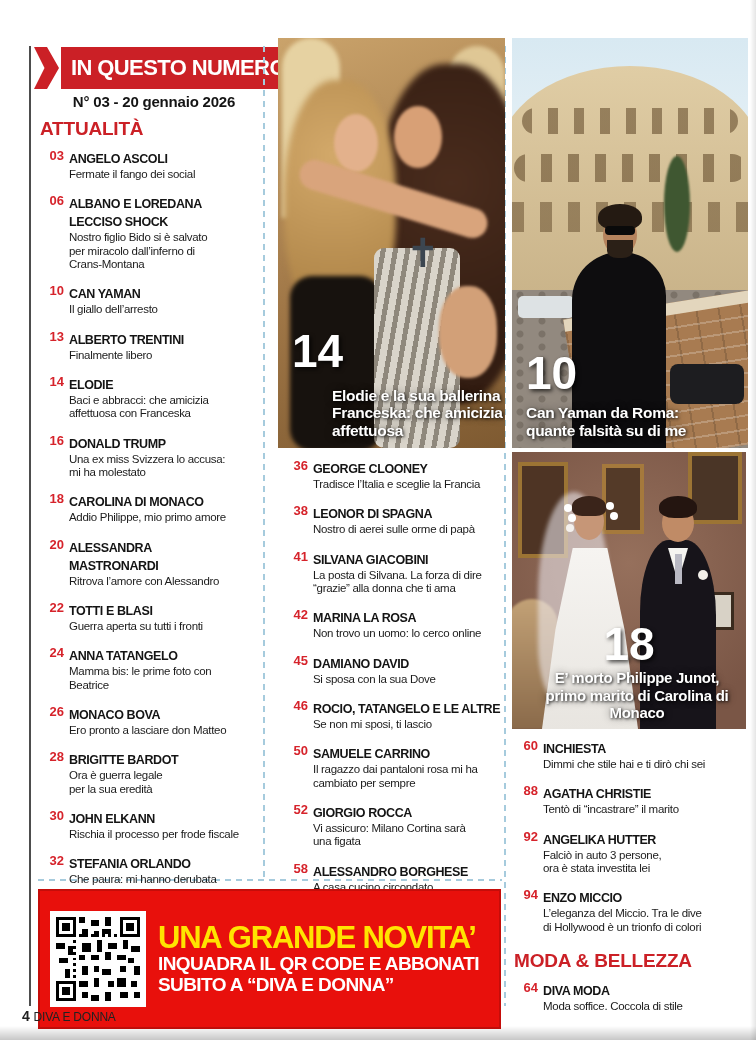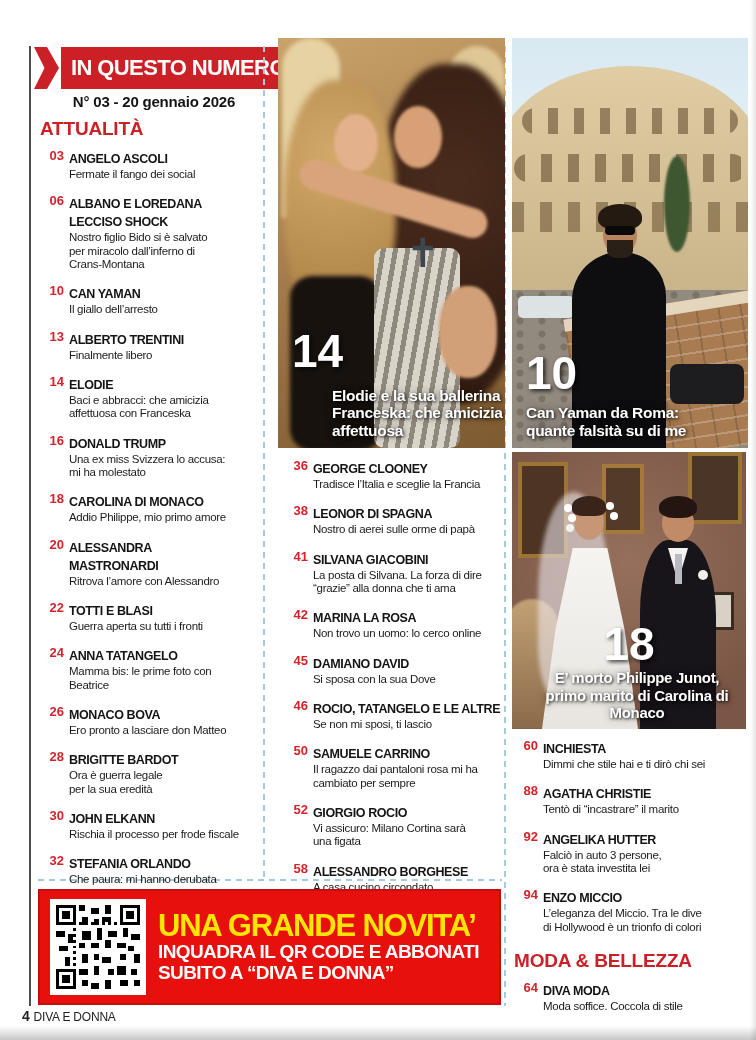--- a/index.html
+++ b/index.html
@@ -48,21 +48,21 @@
   .pcap{position:absolute;color:#fff;font-weight:800;font-size:15.5px;line-height:1.15;letter-spacing:-0.3px;
         white-space:pre-line;text-shadow:1px 1px 3px rgba(0,0,0,.85),0 0 8px rgba(0,0,0,.45);}
 
   .ph-elodie{left:278px;top:38px;width:227px;height:410px;
              background:linear-gradient(160deg,#caa36b,#a07747 55%,#7e5a31);}
   .ph-cy{left:512px;top:38px;width:236px;height:410px;background:#dcebf2;}
   .ph-wed{left:512px;top:452px;width:234px;height:277px;
           background:radial-gradient(circle at 50% 40%,#96705c,#7a5646 80%);}
 
   
-  .promo{left:38px;top:889px;width:463px;height:116px;background:#e8100c;border:2px solid #c50d0a;
+  .promo{left:38px;top:889px;width:463px;height:140px;background:#e8100c;border:2px solid #c50d0a;
          box-sizing:border-box;display:flex;align-items:center;padding:8px 10px;gap:12px;}
   .qr-panel{flex:none;background:#fff;padding:6px;width:84px;height:84px;}
   .promo-txt{min-width:0;}
   .promo-title{color:#ffe400;font-weight:800;font-size:31px;letter-spacing:-1.2px;line-height:1.02;white-space:nowrap;}
   .promo-line{color:#fff;font-weight:800;font-size:19px;letter-spacing:-0.6px;line-height:1.1;white-space:nowrap;}
 
   
   .footer{left:22px;top:1008px;font-size:12px;letter-spacing:-0.2px;color:#222;}
   .footer b{font-size:14px;margin-right:4px;}
 
@@ -188,21 +188,21 @@
         <span class="num">46</span>
         <span class="etxt"><span class="etitle">ROCIO, TATANGELO E LE ALTRE</span><div class="edesc">Se non mi sposi, ti lascio</div></span>
       </div>
     <div class="entry">
         <span class="num">50</span>
         <span class="etxt"><span class="etitle">SAMUELE CARRINO</span><div class="edesc">Il ragazzo dai pantaloni rosa mi ha
 cambiato per sempre</div></span>
       </div>
     <div class="entry">
         <span class="num">52</span>
-        <span class="etxt"><span class="etitle">GIORGIO ROCIO</span><div class="edesc">Vi assicuro: Milano Cortina sarà
+        <span class="etxt"><span class="etitle">GIORGIO ROCCA</span><div class="edesc">Vi assicuro: Milano Cortina sarà
 una figata</div></span>
       </div>
     <div class="entry">
         <span class="num">58</span>
         <span class="etxt"><span class="etitle">ALESSANDRO BORGHESE</span><div class="edesc">A casa cucino circondato
 dalle donne</div></span>
       </div>
   </div>
 
   <div class="abs col col3">

